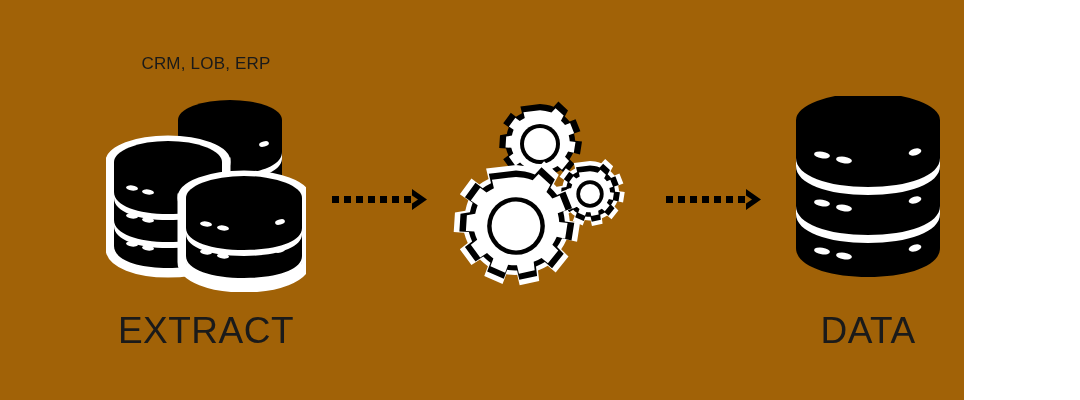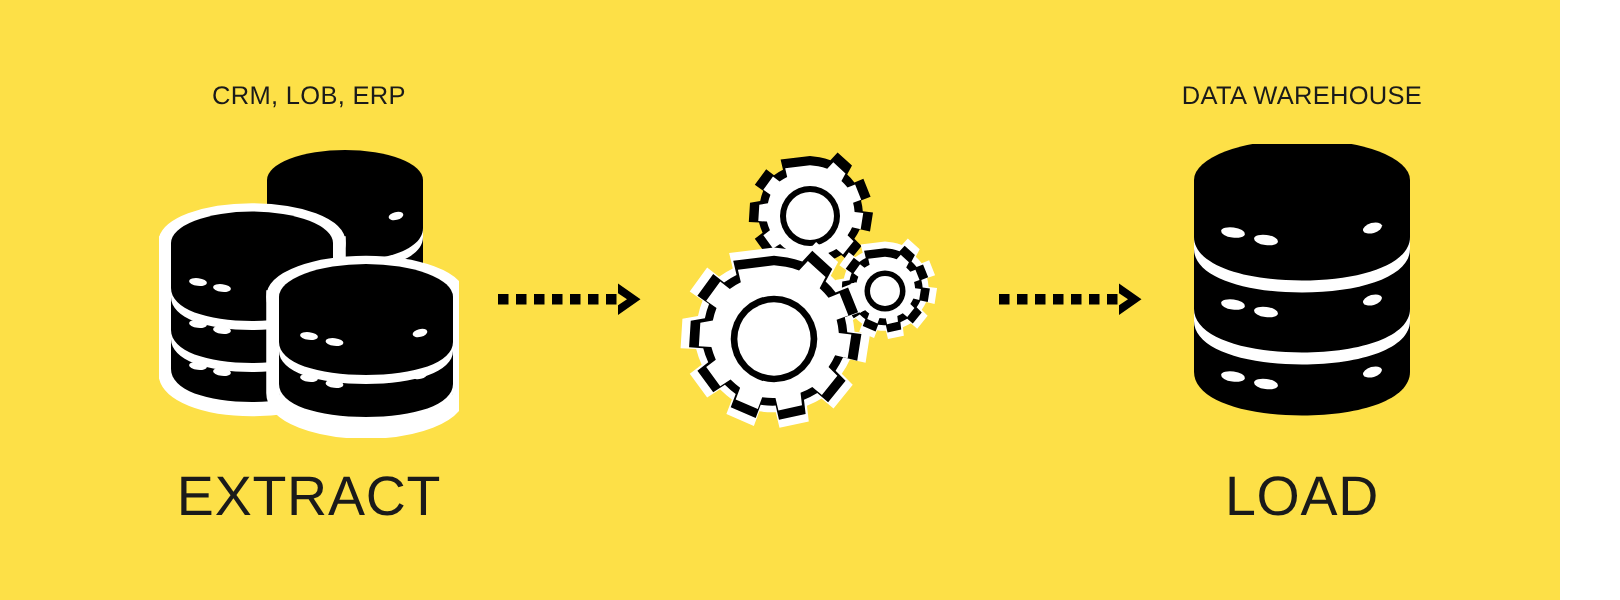--- a/index.html
+++ b/index.html
@@ -7,23 +7,23 @@
     margin: 0;
     padding: 0;
     background: #ffffff;
   }
   body {
     font-family: "Liberation Sans", sans-serif;
     color: #1a1a1a;
   }
   #diagram {
     position: relative;
-    width: 1040px;
+    width: 964px;
     height: 400px;
-    background: #fde047;
+    background: #a16207;
     overflow: hidden;
   }
 
   
   .stage {
     position: absolute;
     top: 0;
     height: 400px;
     width: 260px;
   }
@@ -245,21 +245,20 @@
         <rect x="50" y="10" width="7" height="7"></rect>
         <rect x="62" y="10" width="7" height="7"></rect>
         <rect x="74" y="10" width="7" height="7"></rect>
       </g>
       <path d="M82,3 L97,13.5 L82,24 L82,17.5 L88,13.5 L82,9.5 Z" fill="#000000"></path>
     </svg>
   </div>
 
   <div class="stage" id="stage-load">
 
-    <div class="top-label">DATA WAREHOUSE</div>
 
     <div class="icon-area">
       <svg width="160" height="190" viewBox="0 0 160 190">
         <g fill="#000000">
 
           <path d="M8,24 L8,152 C8,170 40,181 80,181 C120,181 152,170 152,152 L152,24 Z"></path>
 
           <ellipse cx="80" cy="24" rx="72" ry="27"></ellipse>
 
           <path d="M8,62 C8,80 40,91 80,91 C120,91 152,80 152,62 L152,70 C152,88 120,99 80,99 C40,99 8,88 8,70 Z" fill="#ffffff"></path>
@@ -273,16 +272,16 @@
           <ellipse cx="56" cy="112" rx="8" ry="3.4" fill="#ffffff" transform="rotate(8 56 112)"></ellipse>
           <ellipse cx="127" cy="104" rx="6.5" ry="3.4" fill="#ffffff" transform="rotate(-16 127 104)"></ellipse>
 
           <ellipse cx="34" cy="155" rx="8" ry="3.4" fill="#ffffff" transform="rotate(8 34 155)"></ellipse>
           <ellipse cx="56" cy="160" rx="8" ry="3.4" fill="#ffffff" transform="rotate(8 56 160)"></ellipse>
           <ellipse cx="127" cy="152" rx="6.5" ry="3.4" fill="#ffffff" transform="rotate(-16 127 152)"></ellipse>
         </g>
       </svg>
     </div>
 
-    <div class="stage-caption">LOAD</div>
+    <div class="stage-caption">DATA</div>
   </div>
 
 </div>
 
 </body></html>

